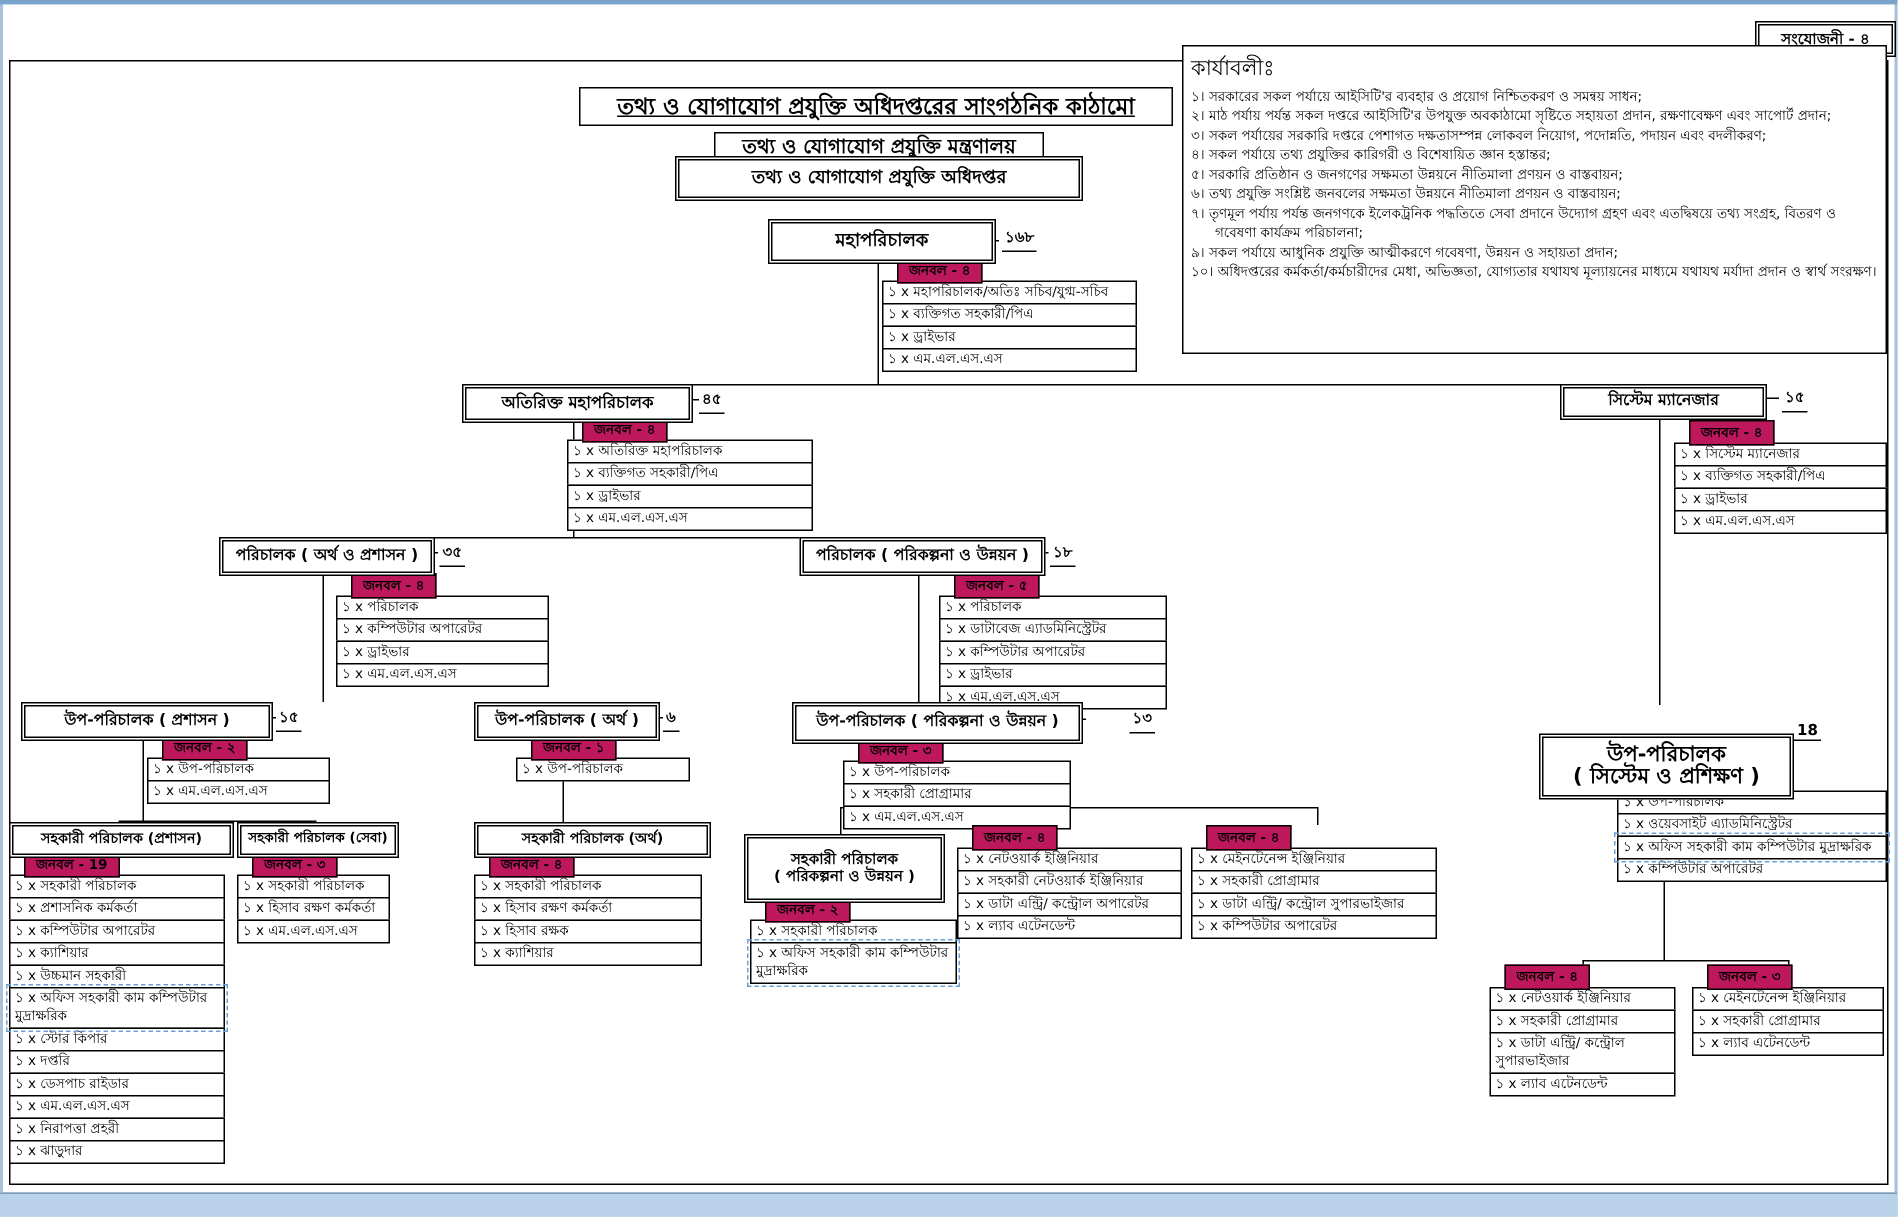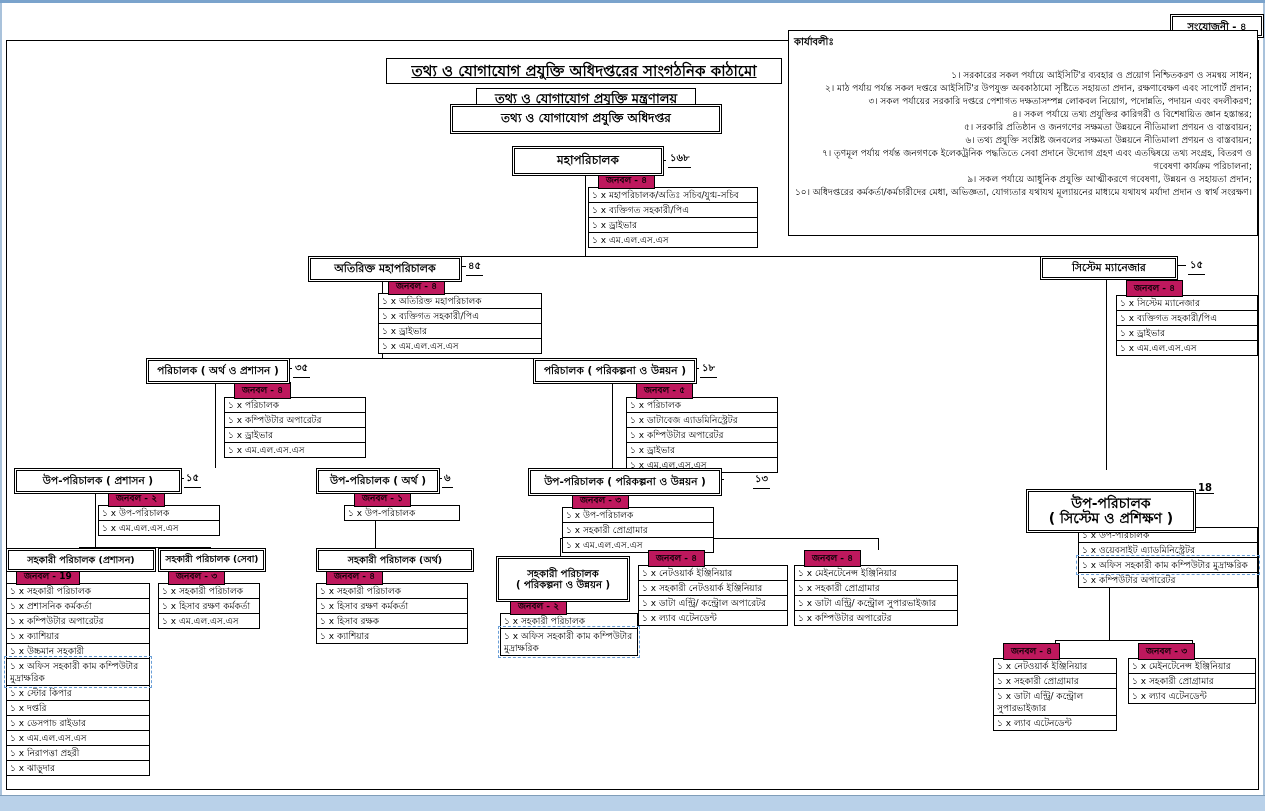--- a/index.html
+++ b/index.html
@@ -10,22 +10,22 @@
   .scrollbar{position:absolute;left:0;top:795px;width:1265px;height:16px;background:#b9d1e9;border-top:1px solid #7f9db9;}
   .chart-frame{position:absolute;left:6px;top:40px;width:1251px;height:748px;border:1px solid #000;background:#fff;}
   .box{position:absolute;border:1px solid #000;background:#fff;font-weight:bold;display:flex;align-items:center;justify-content:center;text-align:right;z-index:3;line-height:1.1;}
   .double{border:3px double #000;}
   .box2{flex-direction:column;}
   .staff{position:absolute;z-index:2;font-size:9px;}
   .staff-head{display:inline-block;position:relative;border:1px solid #000;background:#be185d;padding:0 7px;font-weight:bold;margin-left:10px;margin-bottom:-1px;z-index:2;font-size:9px;}
   .staff-row{border:1px solid #000;background:#fff;margin-top:-1px;padding:1px 3px;text-align:left;line-height:12px;}
   .staff-row.dashed{outline:1px dashed #6a9fd8;outline-offset:1px;}
   .fn-panel{position:absolute;left:788px;top:30px;width:470px;height:206px;border:1px solid #000;background:#fff;z-index:4;padding:3px 5px;box-sizing:border-box;}
-  .fn-head{font-size:10px;font-weight:bold;margin-bottom:18px;}
-  .fn-row{font-size:9px;line-height:13px;padding-left:16px;text-indent:-16px;text-align:right;}
+  .fn-head{font-size:14px;font-weight:normal;margin-bottom:1px;}
+  .fn-row{font-size:9px;line-height:13px;padding-left:16px;text-indent:-16px;text-align:left;}
   .badge{position:absolute;z-index:4;font-size:10px;font-weight:bold;border-bottom:1px solid #000;padding:0 2px;background:transparent;}
   .lh{position:absolute;height:1px;background:#000;z-index:1;}
   .lv{position:absolute;width:1px;background:#000;z-index:1;}
 </style>
 </head>
 <body>
 
 <div class="screen">
   <div class="top-edge"></div>
   <div class="page"></div>

